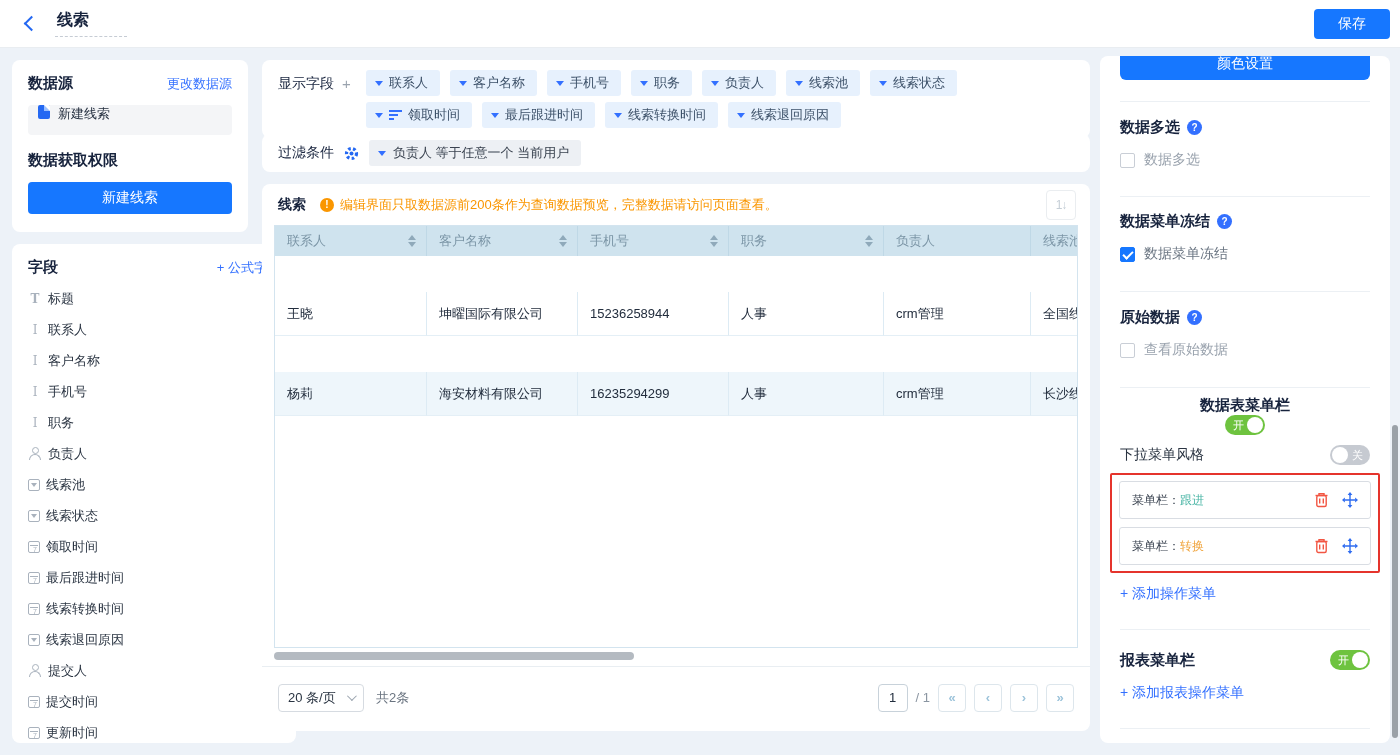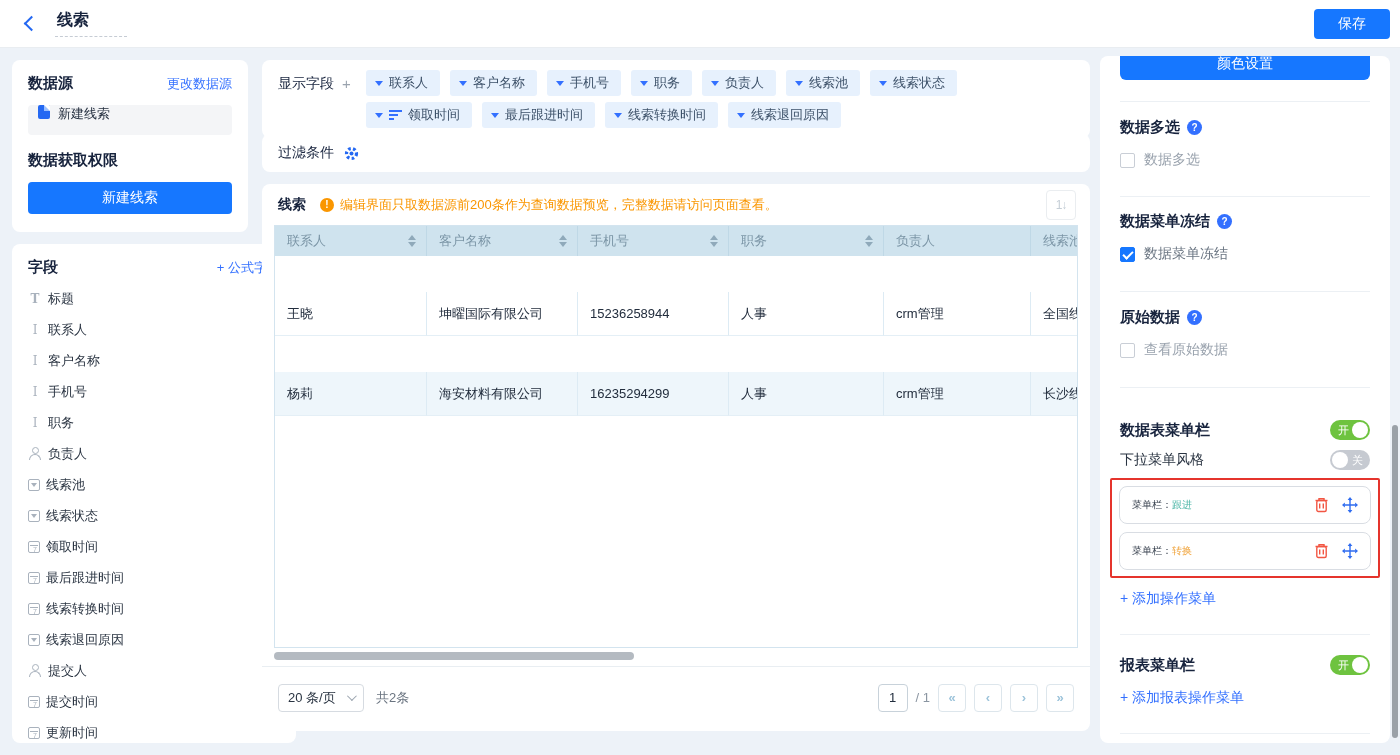--- a/index.html
+++ b/index.html
@@ -95,21 +95,21 @@
   .cb.checked::after { content:""; position:absolute; left:4px; top:1px; width:4px; height:8px; border-right:2px solid #fff; border-bottom:2px solid #fff; transform:rotate(45deg); }
   .cb-row.dark { color:#6b7683; }
   .tg-row { display:flex; align-items:center; justify-content:space-between; }
   .tg { width:40px; height:20px; border-radius:10px; position:relative; display:inline-flex; align-items:center; font-size:11px; color:#fff; cursor:pointer; flex:none; }
   .tg.on { background:#6ec33f; padding-left:8px; }
   .tg.on::after { content:""; position:absolute; right:2px; top:2px; width:16px; height:16px; background:#fff; border-radius:50%; }
   .tg.off { background:#c6cad1; justify-content:flex-end; padding-right:7px; }
   .tg.off::after { content:""; position:absolute; left:2px; top:2px; width:16px; height:16px; background:#fff; border-radius:50%; }
   .sub-label { font-size:14px; color:#2a3442; }
   .red-box { border:2px solid #e5342c; border-radius:2px; margin:8px -10px 0; padding:6px 7px; display:flex; flex-direction:column; gap:8px; }
-  .menu-item { height:38px; border:1px solid #d9dde3; border-radius:8px; display:flex; align-items:center; padding:16px 12px; background:#fff; font-size:10px; color:#3a4350; }
+  .menu-item { height:38px; border:1px solid #d9dde3; border-radius:3px; display:flex; align-items:center; padding:16px 12px; background:#fff; font-size:12px; color:#3a4350; }
   .mi-icons { margin-left:auto; display:flex; align-items:center; gap:13px; }
   .mi-icons svg { cursor:pointer; display:block; }
   .add-link { font-size:14px; color:#3370ff; cursor:pointer; }
   #side-scroll { left:1392px; top:425px; width:6px; height:313px; position:absolute; background:#9aa1a8; border-radius:3px; }
 
   .gear-svg { display:block; }
 </style>
 </head>
 <body>
 
@@ -255,20 +255,24 @@
       </span>
   </div>
 </div>
 
 <div class="card" id="filter-card">
   <span class="filter-label">过滤条件</span>
   <svg class="gear-svg" width="15" height="15" viewBox="0 0 15 15">
     <circle cx="7.5" cy="7.5" r="5" fill="none" stroke="#2468f2" stroke-width="3.2" stroke-dasharray="2.6 2.3"></circle>
     <circle cx="7.5" cy="7.5" r="2" fill="#2468f2"></circle>
   </svg>
+  <span class="filter-chip">
+    <span class="caret"></span>
+    <span>负责人 等于任意一个 当前用户</span>
+  </span>
 </div>
 
 <div class="card" id="table-card">
   <div class="tc-head">
     <span class="tc-title">线索</span>
     <span class="warn">
       <span class="warn-ico">!</span>
       <span>编辑界面只取数据源前200条作为查询数据预览，完整数据请访问页面查看。</span>
     </span>
     <span class="sort-tool">1↓</span>
@@ -377,21 +381,21 @@
   <div class="h3" style="margin-top:16px;">
     <span>原始数据</span>
     <span class="help">?</span>
   </div>
   <div class="cb-row" style="margin-top:14px;align-items:center;">
     <span class="cb"></span>
     <span>查看原始数据</span>
   </div>
   <hr class="div" style="margin-top:28px;">
 
-  <div class="tg-row" style="margin-top:32px;">
+  <div class="tg-row" style="margin-top:8px;flex-direction:column;">
     <span class="h3">数据表菜单栏</span>
     <span class="tg on">开</span>
   </div>
   <div class="tg-row" style="margin-top:10px;">
     <span class="sub-label">下拉菜单风格</span>
     <span class="tg off">关</span>
   </div>
 
   <div class="red-box">
     <div class="menu-item">

